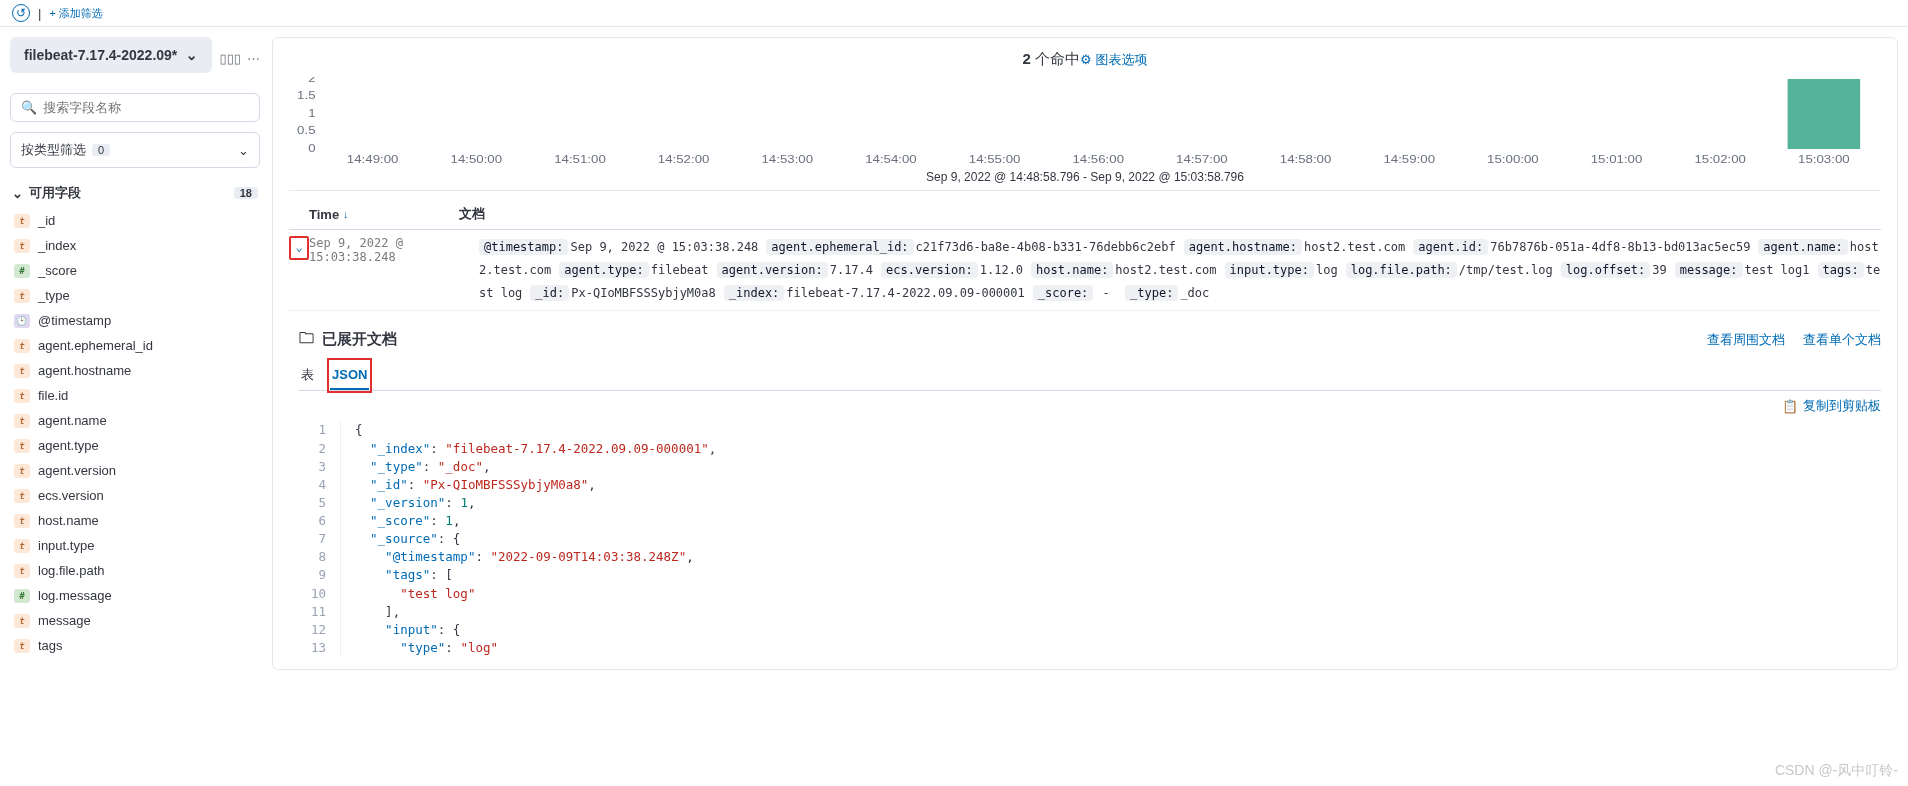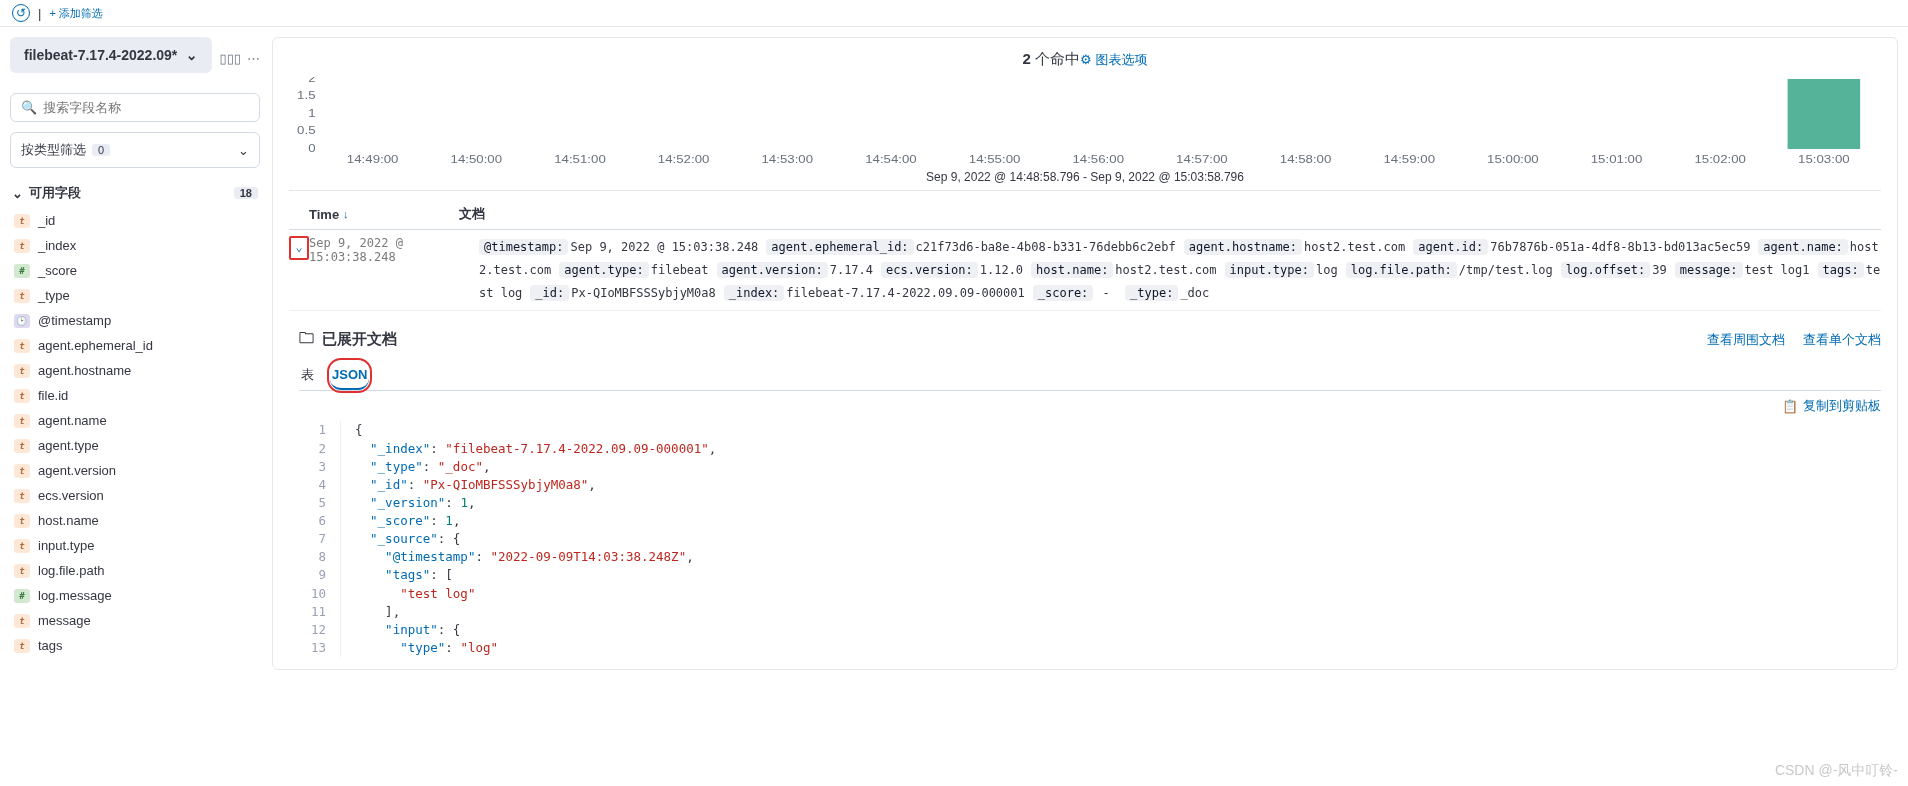--- a/index.html
+++ b/index.html
@@ -48,21 +48,21 @@
 .kv-key { background: #eef0f4; color: #0f172a; border-radius: 4px; padding: 1px 5px; margin-right: 2px; }
 .kv-val { margin-right: 8px; }
 .expanded-section { margin-top: 16px; padding-left: 10px; }
 .expanded-header { display: flex; align-items: center; justify-content: space-between; }
 .expanded-title { display: flex; align-items: center; gap: 8px; font-size: 15px; font-weight: 600; }
 .doc-icon { color: #343741; }
 .expanded-links { display: flex; gap: 18px; }
 .expanded-links a { color: #006bb4; text-decoration: none; font-size: 13px; }
 .tabs-row { display: flex; align-items: center; gap: 14px; border-bottom: 1px solid #d3dae6; margin-top: 8px; }
 .tab { padding: 6px 2px; font-size: 13px; color: #343741; cursor: pointer; }
-.tab.active { color: #006bb4; font-weight: 700; border-bottom: 2px solid #006bb4; border-radius: 11px; }
+.tab.active { color: #006bb4; font-weight: 700; border-bottom: 2px solid #006bb4; }
 .tab.active.hl { outline: 2px solid #e03030; outline-offset: 1px; }
 .copy-row { display: flex; justify-content: flex-end; padding: 6px 0; }
 .copy-link { color: #006bb4; display: flex; align-items: center; gap: 4px; font-size: 13px; cursor: pointer; }
 .json-block { font-family: "Menlo", "Consolas", monospace; font-size: 12.5px; display: flex; }
 .gutter { text-align: right; color: #98a2b3; padding-right: 14px; border-right: 1px solid #eef0f4; width: 42px; user-select: none; }
 .gutter div, .code div { line-height: 1.45; white-space: pre; }
 .code { padding-left: 14px; }
 .j-key { color: #006bb4; }
 .j-str { color: #bd271e; }
 .j-num { color: #017d73; }

